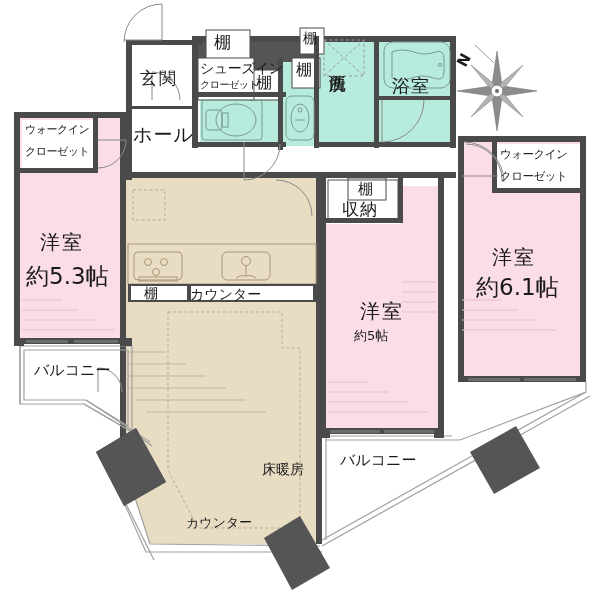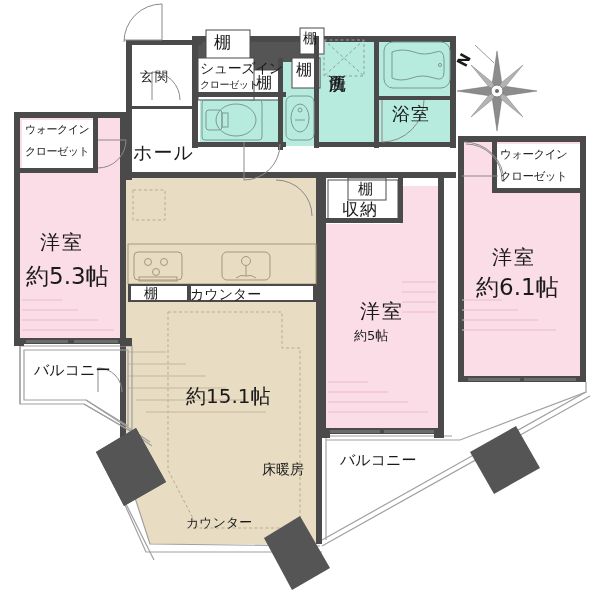--- a/index.html
+++ b/index.html
@@ -261,35 +261,35 @@
       <polygon points="26,-26 4,-8 0,0 8,-4"></polygon>
       <polygon points="-26,26 -4,8 0,0 -8,4"></polygon>
       <polygon points="26,26 4,8 0,0 8,4"></polygon>
     </g>
     <circle cx="0" cy="0" r="6" fill="#ffffff" stroke="#7d7d7d" stroke-width="1"></circle>
     <circle cx="0" cy="0" r="2" fill="#6a6a6a"></circle>
     <line x1="-3" y1="-28" x2="-22" y2="-46" stroke="#7d7d7d" stroke-width="0.8"></line>
   </g>
 </svg>
 
-<div class="lbl" style="left:140px;top:70px;font-size:13px;letter-spacing:2px;">玄関</div>
-
-<div class="lbl" style="left:133px;top:142px;font-size:19px;letter-spacing:1px;">ホール</div>
+<div class="lbl" style="left:140px;top:70px;font-size:17px;letter-spacing:2px;font-family:Liberation Serif, serif;">玄関</div>
+
+<div class="lbl" style="left:133px;top:124px;font-size:19px;letter-spacing:1px;">ホール</div>
 
 <div class="lbl" style="left:200px;top:61px;font-size:14px;letter-spacing:-0.5px;">シューズイン</div>
 <div class="lbl" style="left:200px;top:79px;font-size:10px;letter-spacing:-0.5px;">クローゼット</div>
 
 <div class="lbl" style="left:214px;top:33px;font-size:17px;">棚</div>
 <div class="lbl" style="left:256px;top:74px;font-size:16px;">棚</div>
 <div class="lbl" style="left:303px;top:31px;font-size:14px;">棚</div>
 <div class="lbl" style="left:296px;top:61px;font-size:16px;">棚</div>
 
 <div class="lbl" style="left:328px;top:62px;font-size:17px;writing-mode:vertical-rl;text-orientation:upright;line-height:1.05;">洗面所</div>
 
-<div class="lbl" style="left:392px;top:104px;font-size:18px;letter-spacing:1px;">浴室</div>
+<div class="lbl" style="left:392px;top:76px;font-size:18px;letter-spacing:1px;">浴室</div>
 
 <div class="lbl" style="left:25px;top:124px;font-size:11px;letter-spacing:-0.5px;">ウォークイン</div>
 <div class="lbl" style="left:25px;top:146px;font-size:11px;letter-spacing:-0.5px;">クローゼット</div>
 
 <div class="lbl" style="left:500px;top:148px;font-size:11.5px;letter-spacing:-0.5px;">ウォークイン</div>
 <div class="lbl" style="left:500px;top:170px;font-size:11.5px;letter-spacing:-0.5px;">クローゼット</div>
 
 <div class="lbl" style="left:40px;top:231px;font-size:20px;letter-spacing:2px;">洋室</div>
 <div class="lbl" style="left:26px;top:264px;font-size:23px;">約5.3帖</div>
 
@@ -298,21 +298,20 @@
 
 <div class="lbl" style="left:360px;top:300px;font-size:20px;letter-spacing:2px;">洋室</div>
 <div class="lbl" style="left:354px;top:329px;font-size:13px;">約5帖</div>
 
 <div class="lbl" style="left:358px;top:181px;font-size:15px;">棚</div>
 <div class="lbl" style="left:342px;top:200px;font-size:17px;letter-spacing:1px;">収納</div>
 
 <div class="lbl" style="left:144px;top:286px;font-size:14px;">棚</div>
 <div class="lbl" style="left:190px;top:287px;font-size:14px;letter-spacing:0px;">カウンター</div>
 
-<div class="lbl" style="left:186px;top:385px;font-size:20px;">約15.1帖</div>
 
 <div class="lbl" style="left:238px;top:462px;font-size:14px;margin-left:24px;">床暖房</div>
 
 <div class="lbl" style="left:186px;top:516px;font-size:13px;transform:rotate(-1deg);">カウンター</div>
 
 <div class="lbl" style="left:34px;top:362px;font-size:15px;">バルコニー</div>
 <div class="lbl" style="left:340px;top:452px;font-size:15px;">バルコニー</div>
 
 <div class="lbl" style="left:458px;top:52px;font-size:15px;font-weight:bold;transform:rotate(-62deg);">N</div>
 

